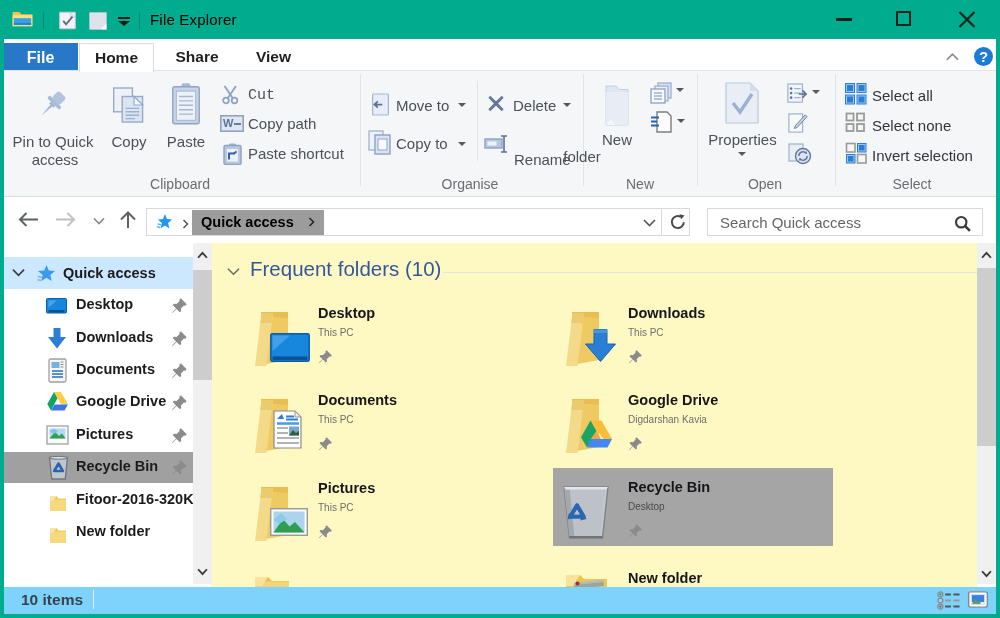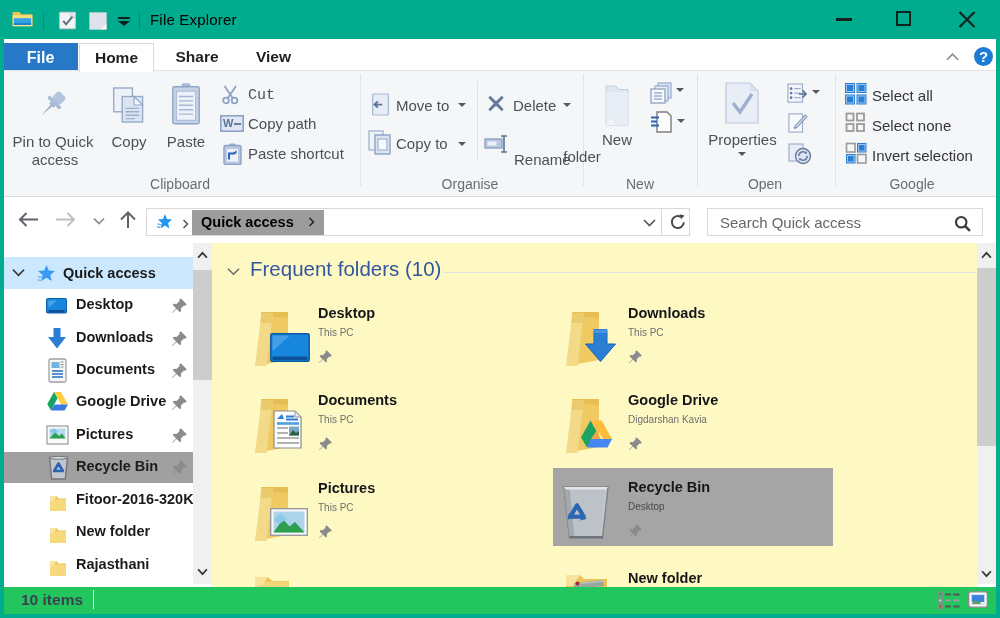--- a/index.html
+++ b/index.html
@@ -34,21 +34,21 @@
 .srow .slabel { position:absolute; left:72px; top:6px; font-size:14.5px; font-weight:600; color:#1b1b1b; white-space:nowrap; }
 
 .sb { background:#f0f0f0; }
 .sbthumb { background:#cdcdcd; }
 
 #main { left:211px; top:243px; width:766px; height:344px; background:#fef9c3; overflow:hidden; }
 #fheader { position:absolute; left:39px; top:14px; font-size:20.5px; color:#33569f; }
 .tile-name { font-size:14.5px; font-weight:700; color:#16161a; white-space:nowrap; }
 .tile-sub { font-size:10px; font-weight:400; color:#6e6e6e; white-space:nowrap; }
 
-#statusbar { left:0; top:587px; width:1000px; height:27px; background:#22c55e; }
+#statusbar { left:0; top:587px; width:1000px; height:27px; background:#7dd3fc; }
 </style>
 </head>
 <body>
 <svg width="0" height="0" style="position:absolute">
 <defs>
 <symbol id="pin" viewBox="0 0 16 16">
   <g fill="#8b8b8b">
           <path d="M9.2 1.2 L14.8 6.8 L13.4 8.2 L12.2 7.9 L9.3 10.8 L9.6 13.2 L8.4 14.4 L5.2 11.2 L1.6 14.8 L1.1 14.9 L1.2 14.4 L4.8 10.8 L1.6 7.6 L2.8 6.4 L5.2 6.7 L8.1 3.8 L7.8 2.6 Z"></path>
         </g>
 </symbol>
@@ -280,21 +280,21 @@
   <div class="abs rlabel sel-label" style="left:872px; top:46px;">Select none</div>
   <svg class="abs" style="left:845px; top:71px;" width="22" height="23" viewBox="0 0 22 23">
     <rect x="12" y="1" width="9.5" height="9.5" fill="#2a7fd4"></rect>
       <rect x="13.5" y="2.5" width="6.5" height="6.5" fill="none" stroke="#9dc6ee" stroke-width="1"></rect>
     <rect x="1.5" y="1.5" width="8.5" height="8.5" fill="none" stroke="#9a9a9a" stroke-width="1.6"></rect>
     <rect x="1" y="12" width="9.5" height="9.5" fill="#2a7fd4"></rect>
       <rect x="2.5" y="13.5" width="6.5" height="6.5" fill="none" stroke="#9dc6ee" stroke-width="1"></rect>
     <rect x="12.5" y="12.5" width="8.5" height="8.5" fill="none" stroke="#9a9a9a" stroke-width="1.6"></rect>
   </svg>
   <div class="abs rlabel sel-label" style="left:872px; top:76px;">Invert selection</div>
-  <div class="abs glabel" style="left:852px; width:120px;">Google</div>
+  <div class="abs glabel" style="left:852px; width:120px;">Select</div>
 </div>
 <div class="abs" id="addrbar">
   <svg class="abs" style="left:17px; top:14px;" width="22" height="17" viewBox="0 0 22 17">
     <path d="M21,8.5 H3 M9.5,2 L3,8.5 L9.5,15" fill="none" stroke="#5f6368" stroke-width="2"></path>
   </svg>
   <svg class="abs" style="left:55px; top:14px;" width="22" height="17" viewBox="0 0 22 17">
     <path d="M1,8.5 H19 M12.5,2 L19,8.5 L12.5,15" fill="none" stroke="#c0c0c0" stroke-width="2"></path>
   </svg>
   <svg class="abs" style="left:93px; top:20px;" width="12" height="8" viewBox="0 0 12 8">
     <path d="M1,1.5 L6,6.5 L11,1.5" fill="none" stroke="#8a8a8a" stroke-width="1.7"></path>
@@ -413,26 +413,20 @@
     <svg class="abs" style="left:45px; top:8px;" width="18" height="19">
         <use href="#folderclosed"></use>
       </svg>
     <div class="slabel" style="width:119px; overflow:hidden;">Fitoor-2016-320Kb</div>
   </div>
   <div class="srow" style="top:274px;">
     <svg class="abs" style="left:45px; top:8px;" width="18" height="19">
         <use href="#folderclosed"></use>
       </svg>
     <div class="slabel">New folder</div>
-  </div>
-  <div class="srow" style="top:307px;">
-    <svg class="abs" style="left:45px; top:8px;" width="18" height="19">
-        <use href="#folderclosed"></use>
-      </svg>
-    <div class="slabel">Rajasthani</div>
   </div>
 </div>
 <div class="abs" id="main">
   <svg class="abs" style="left:16px; top:24px;" width="13" height="9" viewBox="0 0 14 9">
     <path d="M1,1.5 L7,7.5 L13,1.5" fill="none" stroke="#6a6a6a" stroke-width="1.6"></path>
   </svg>
   <div id="fheader">Frequent folders (10)</div>
   <div class="abs" style="left:232px; top:29px; width:534px; height:1px; background:#e3e3e3;"></div>
 
   <div class="abs" style="left:342px; top:225px; width:280px; height:78px; background:#a5a5a5;"></div>

